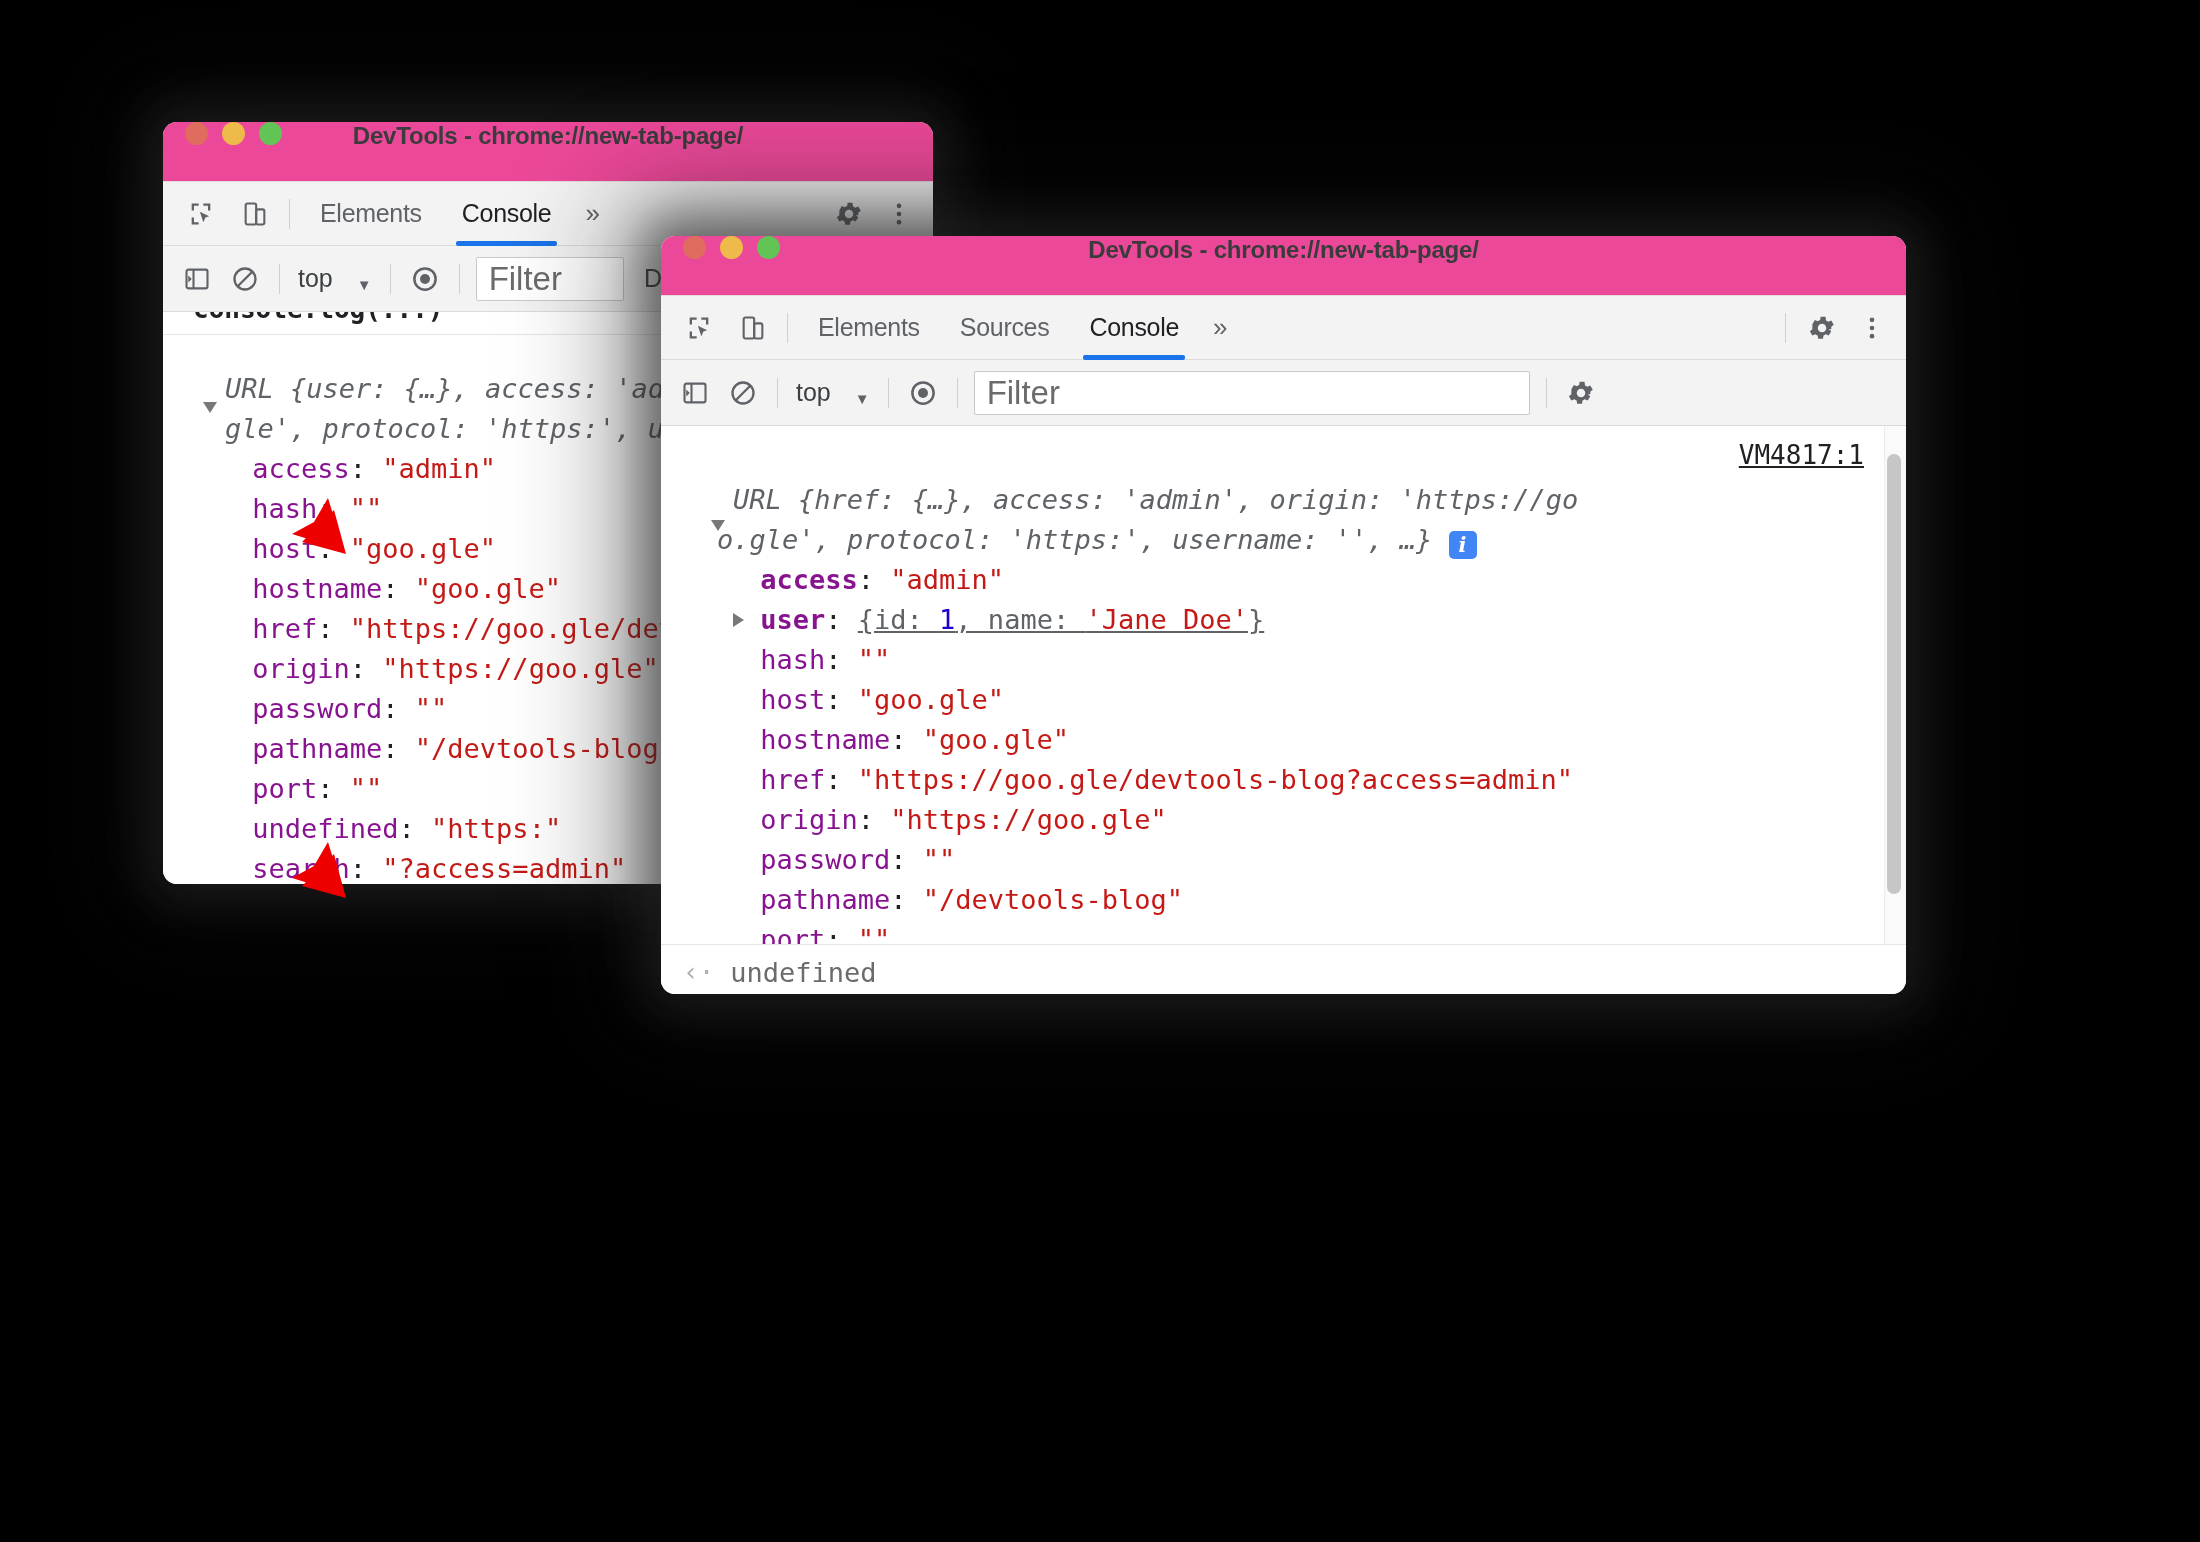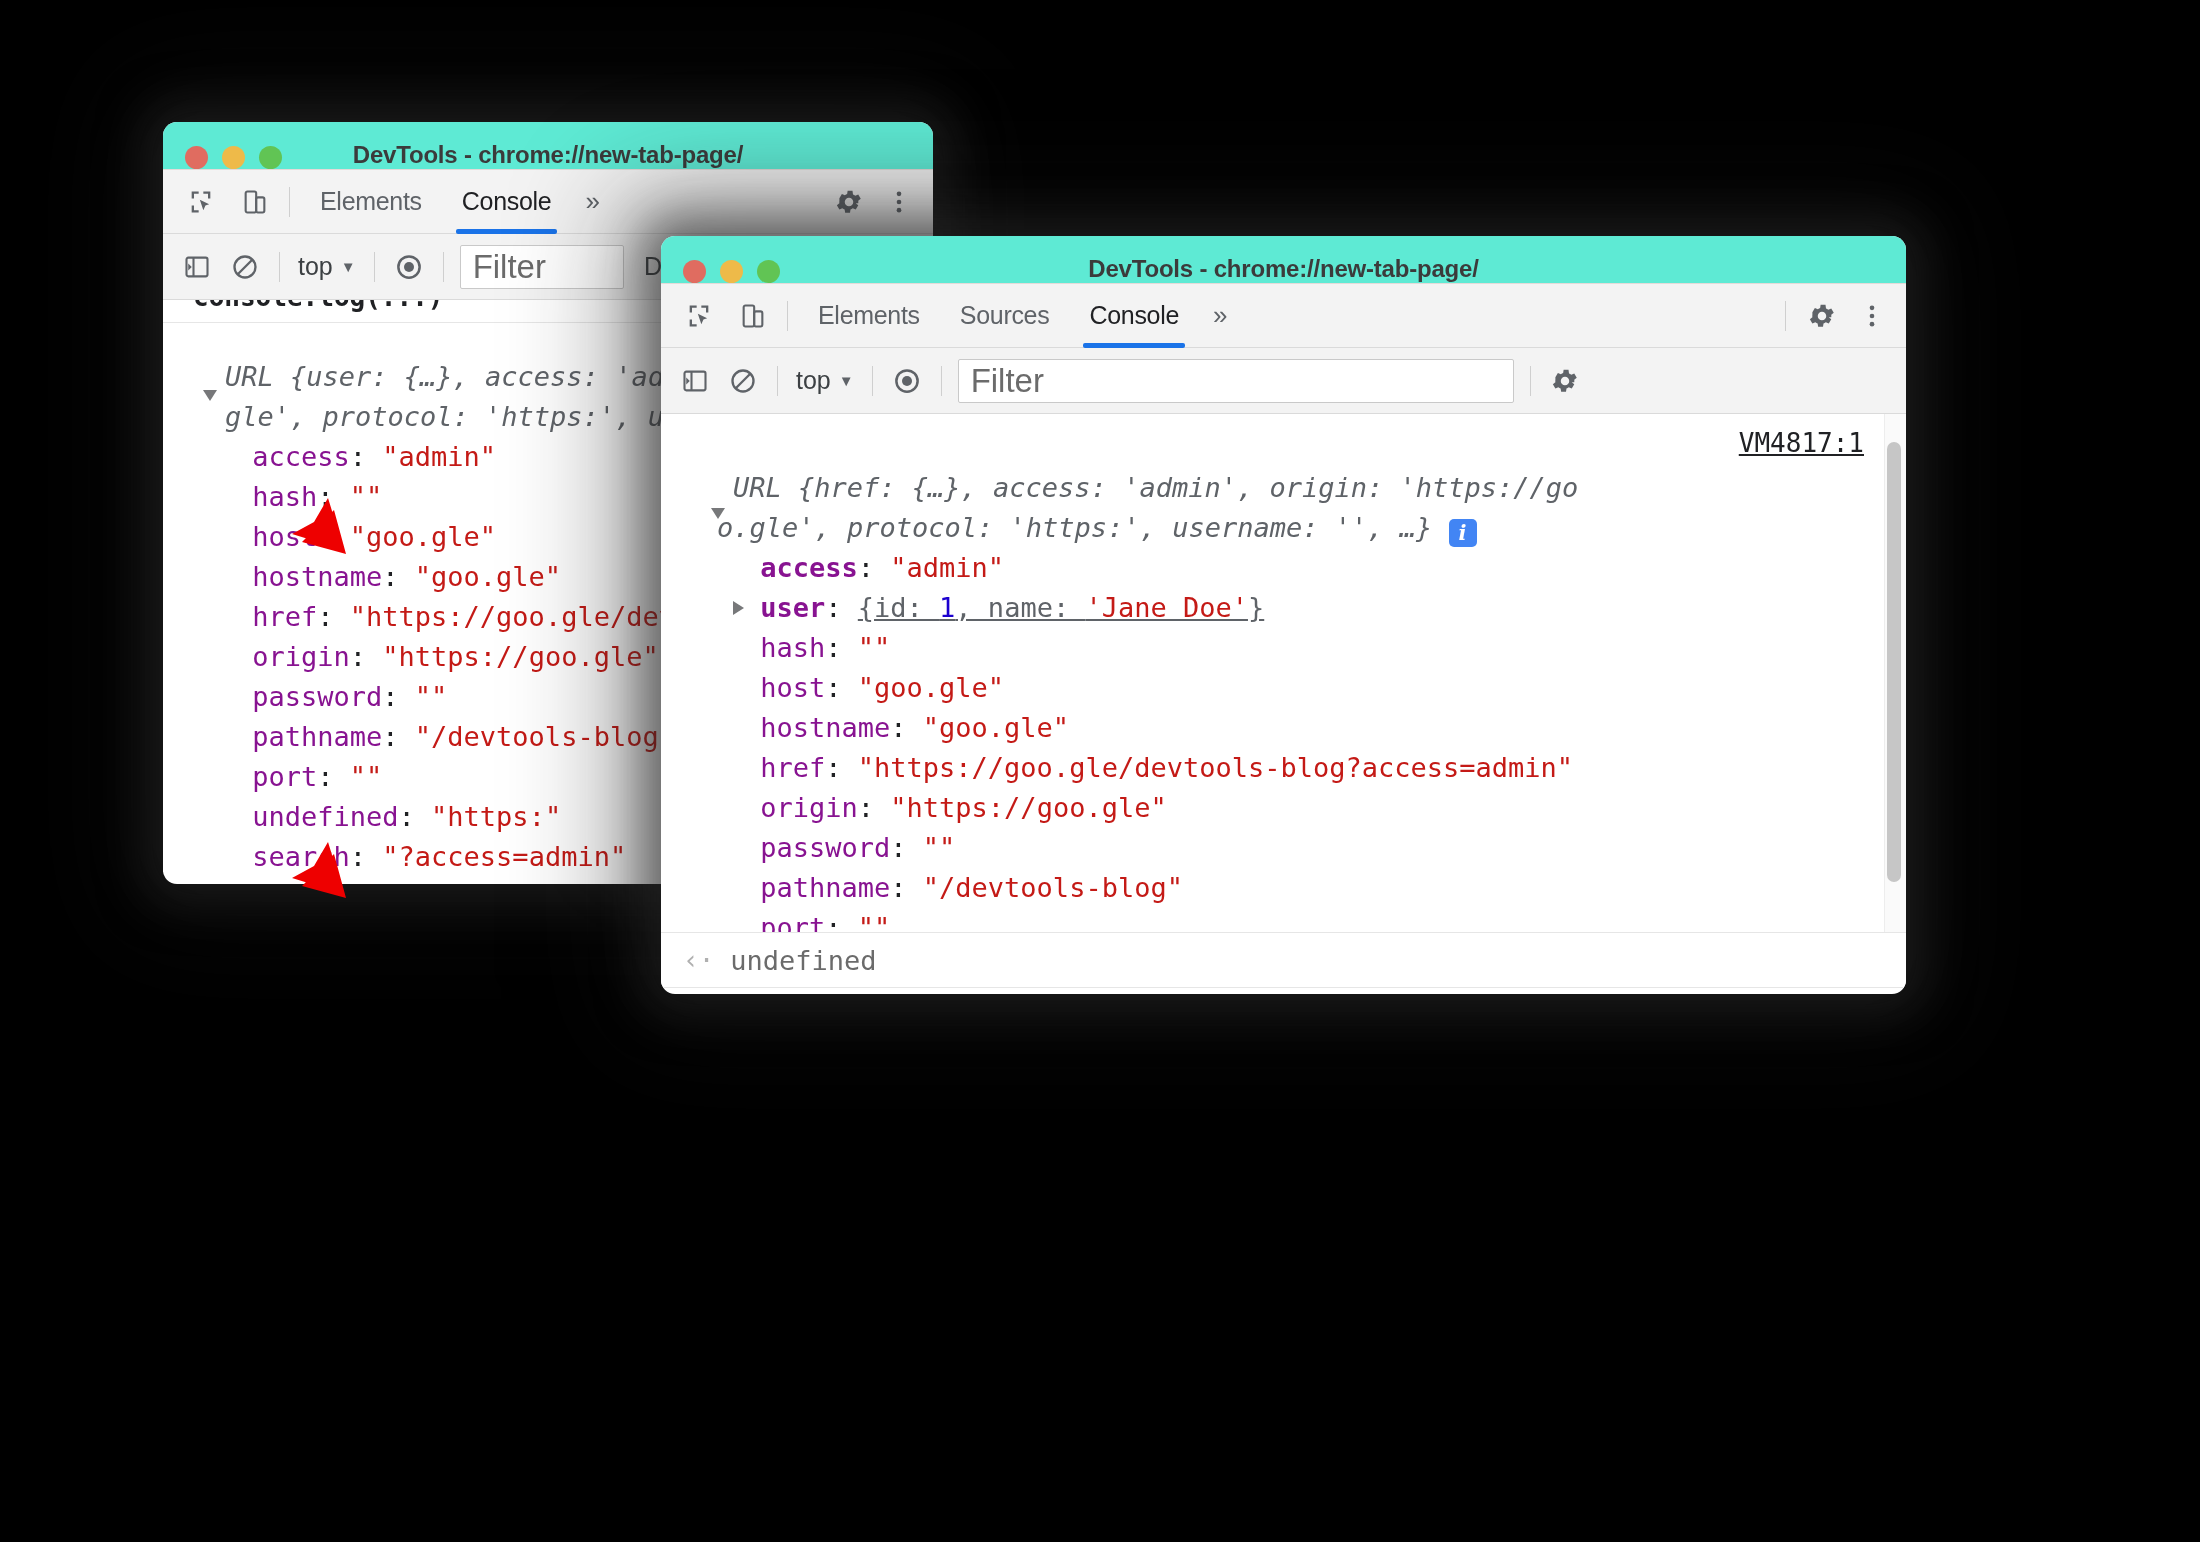--- a/index.html
+++ b/index.html
@@ -14,24 +14,24 @@
   
   .window {
     position: absolute;
     background: #ffffff;
     border-radius: 14px;
     overflow: hidden;
     box-shadow: 0 0 46px 18px rgba(40,40,40,0.55),
                 0 0 110px 46px rgba(25,25,25,0.40);
   }
   .titlebar {
-    height: 48px;
-    background: #5eead4;
+    height: 60px;
+    background: #ec4899;
     display: flex;
-    align-items: flex-end;
+    align-items: flex-start;
     position: relative;
     border-bottom: 1px solid #e4dbd9;
   }
   .traffic { display: flex; gap: 14px; padding-left: 22px; }
   .dot { width: 23px; height: 23px; border-radius: 50%; }
   .dot.red { background: #e06c60; }
   .dot.yellow { background: #eeba49; }
   .dot.green { background: #61c454; }
   .wintitle {
     position: absolute; left: 0; right: 0; text-align: center;
@@ -74,21 +74,21 @@
 
   
   .console-bar {
     height: 66px;
     background: #f3f3f3;
     display: flex; align-items: center;
     border-bottom: 1px solid #dadada;
     position: relative;
   }
   .topsel {
-    font-size: 25px; color: #3c4043; display: flex; align-items: center; gap: 8px;
+    font-size: 25px; color: #3c4043; display: flex; align-items: flex-end; gap: 24px;
     padding: 0 8px;
   }
   .caret { font-size: 15px; color: #5f6368; }
   .filterbox {
     flex: 1; height: 44px; background: #fff;
     border: 1px solid #c9c9c9; border-radius: 2px;
     display: flex; align-items: center; padding: 0 12px;
     font-size: 33px; color: #6b6b6b; margin: 0 6px;
     min-width: 0;
   }

